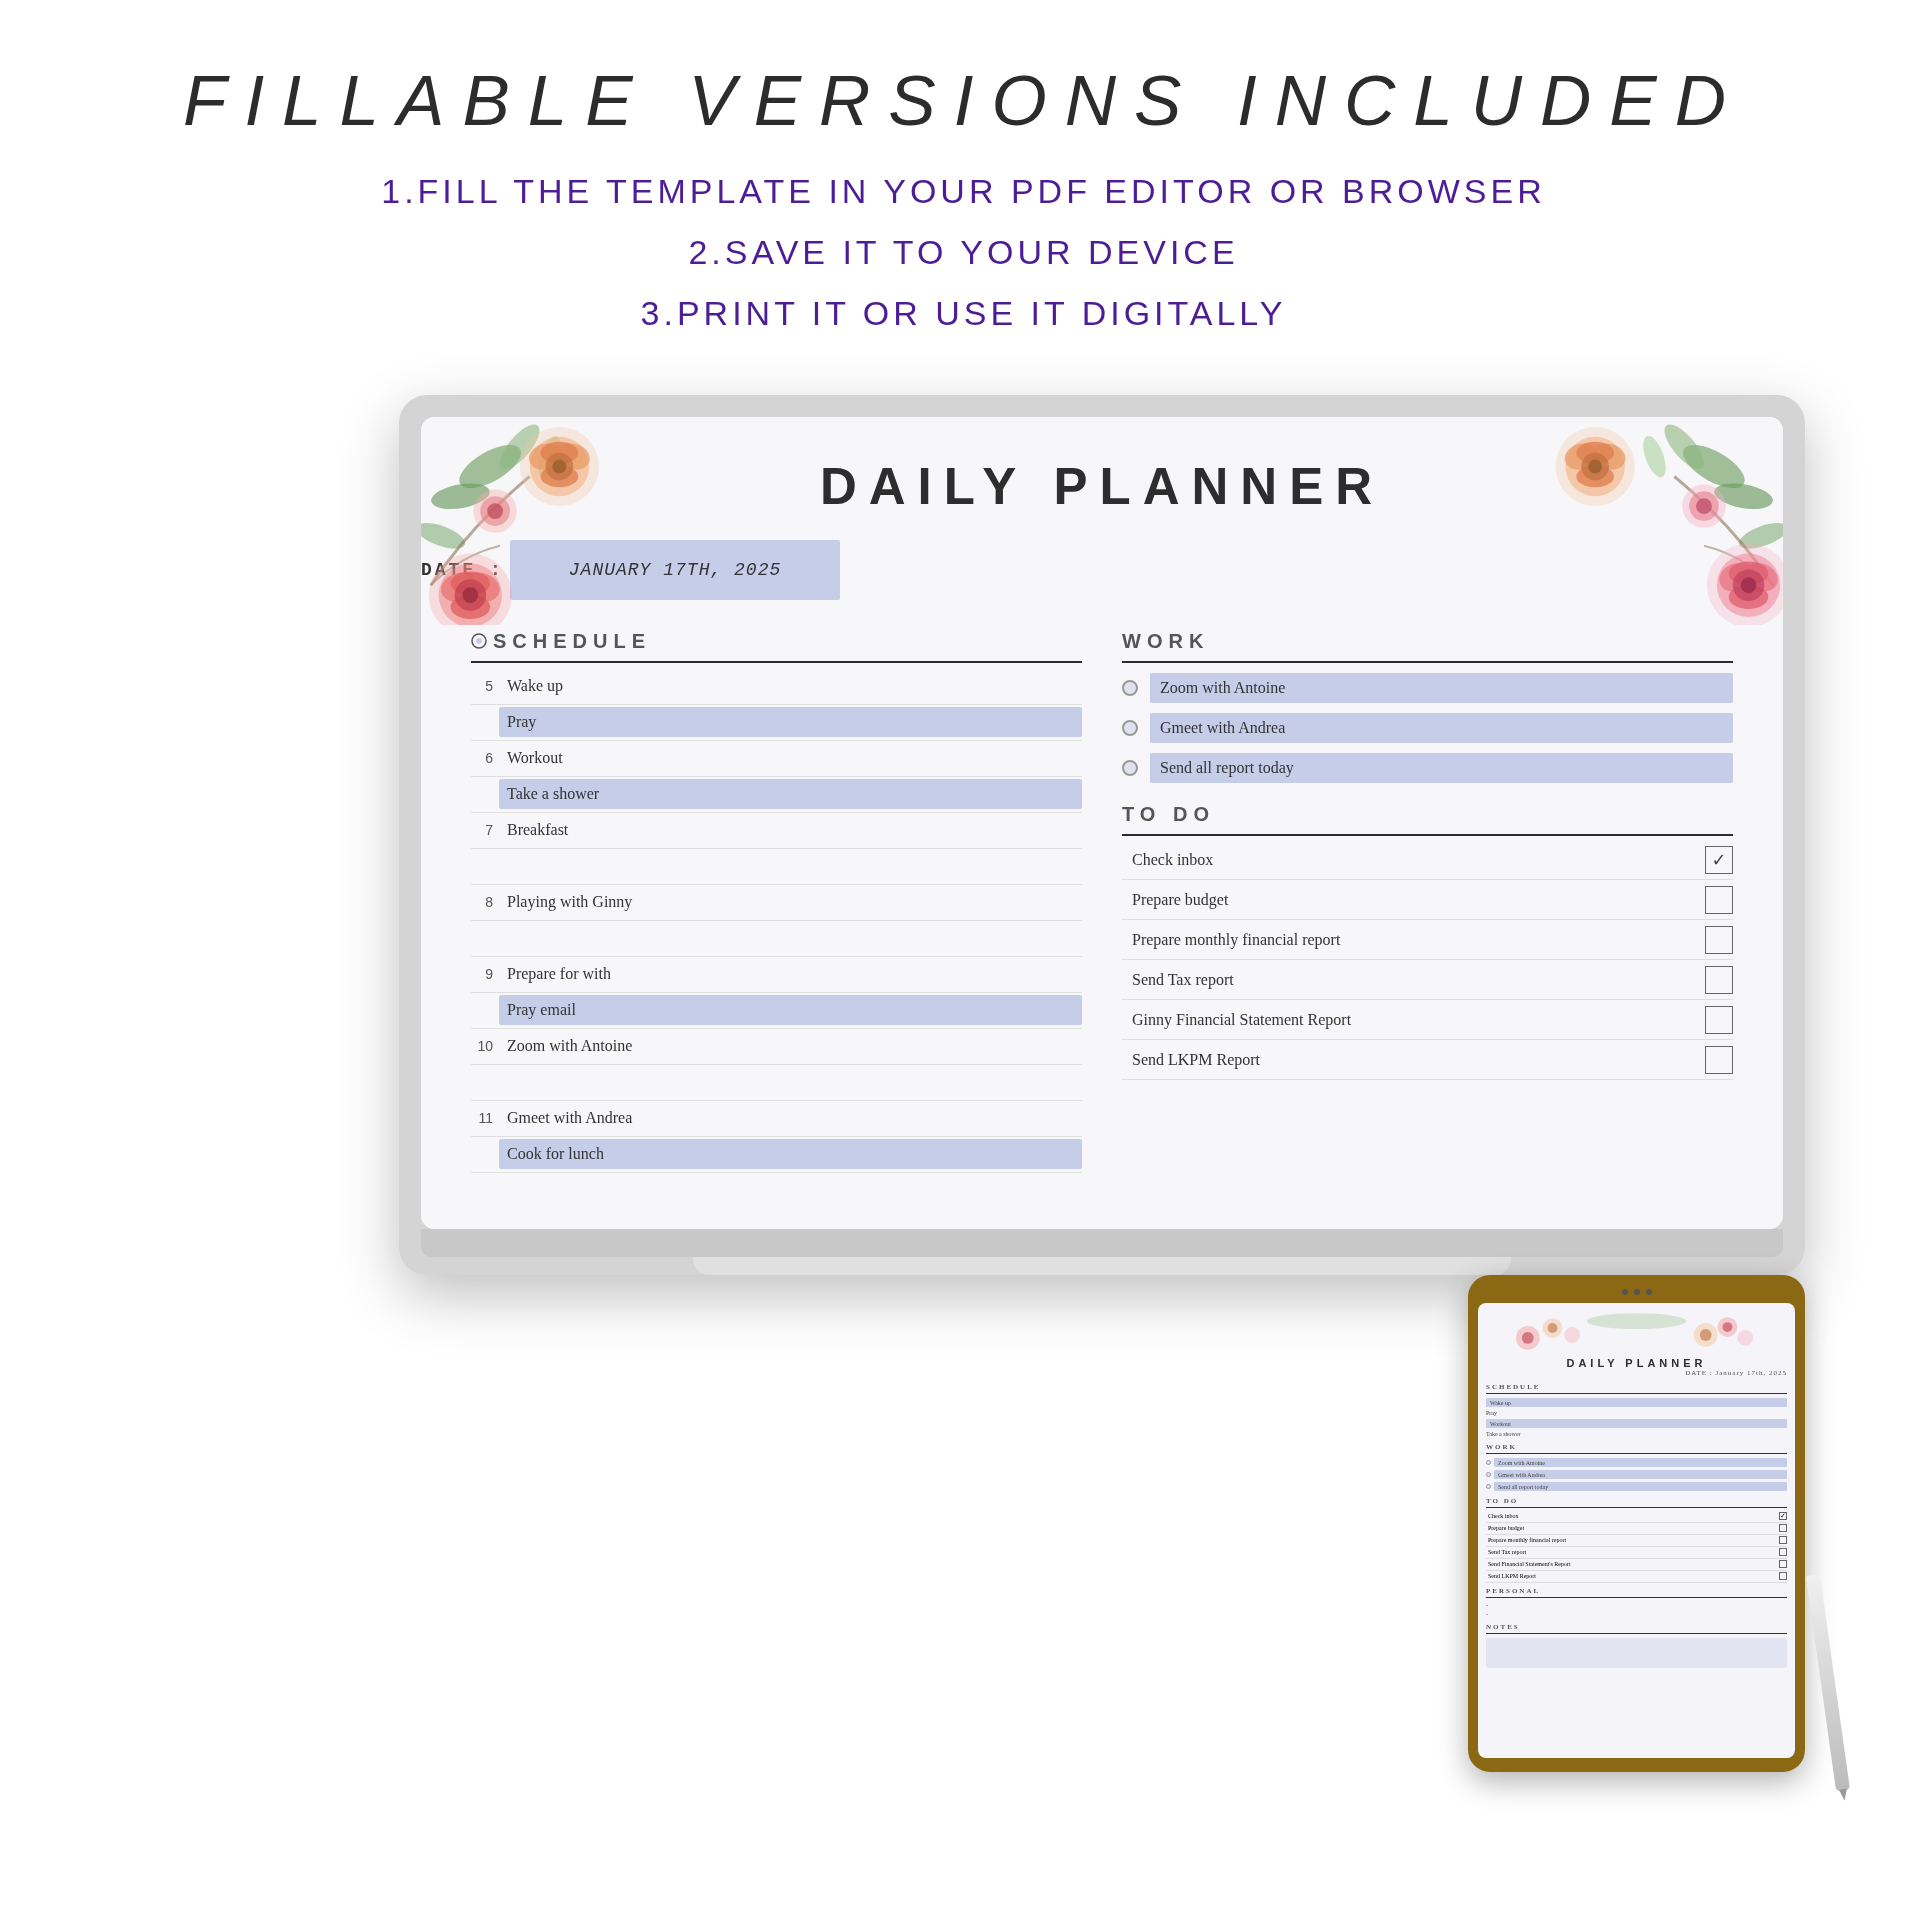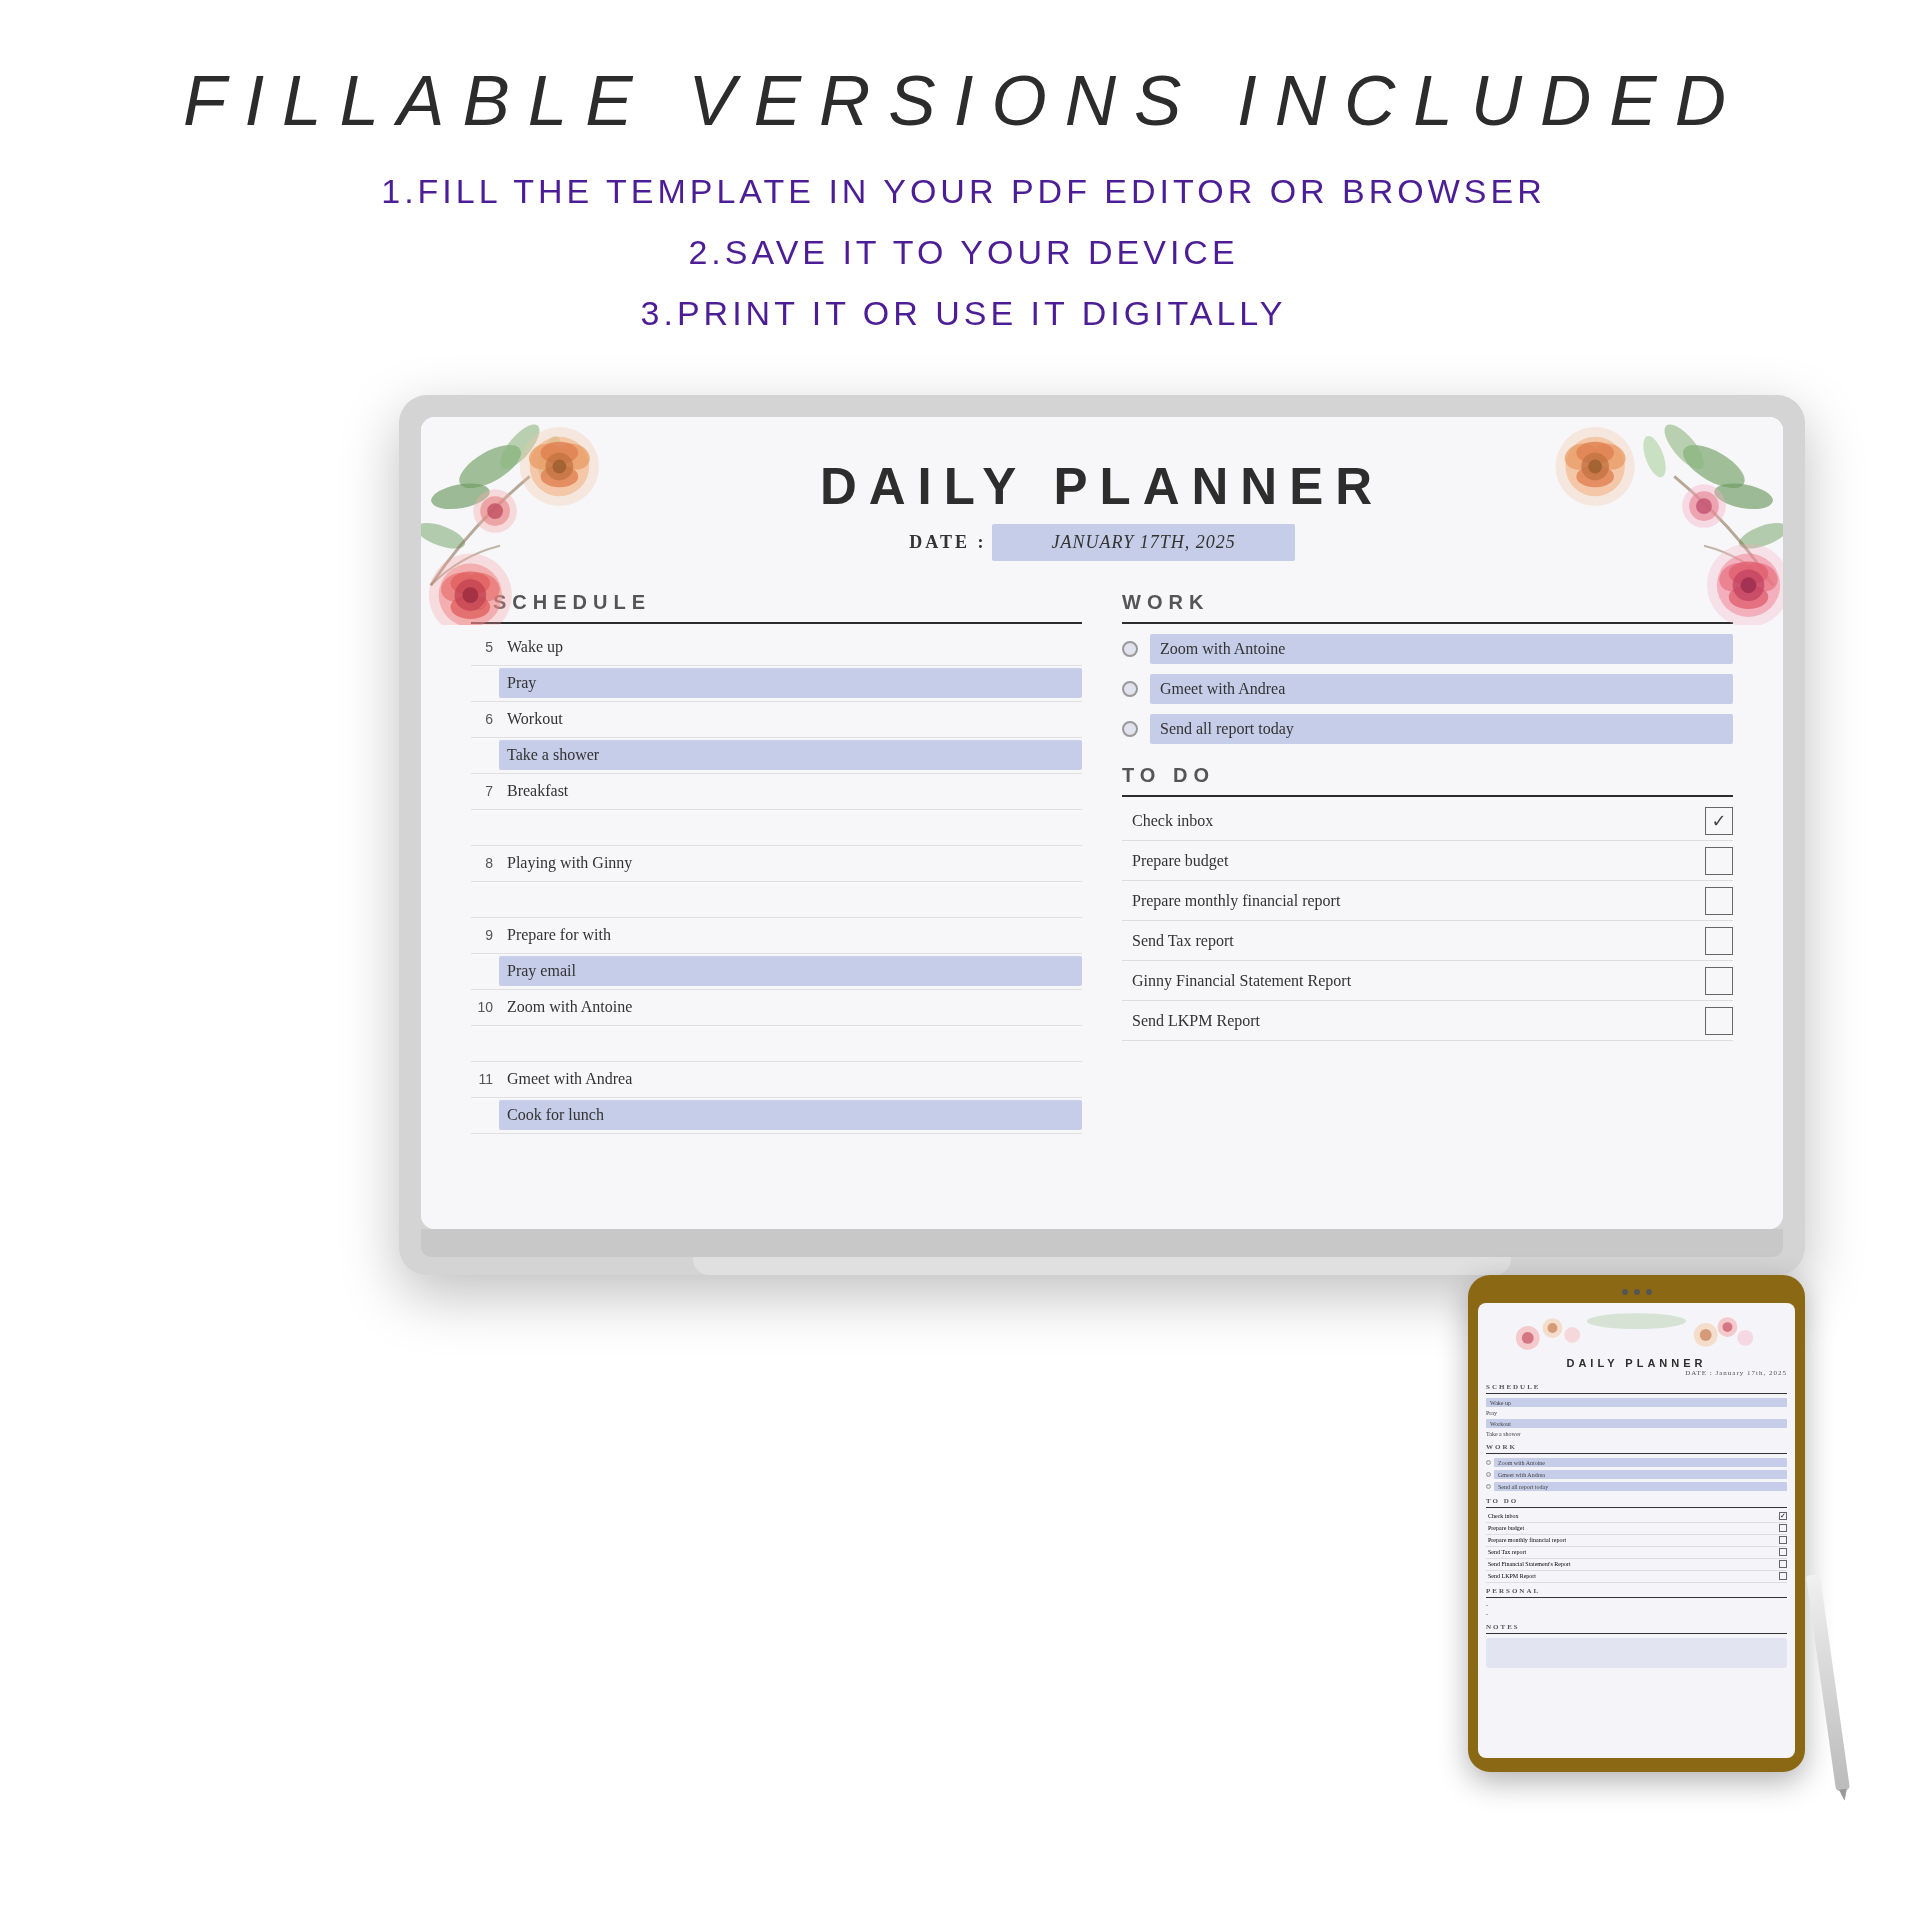--- a/index.html
+++ b/index.html
@@ -114,35 +114,35 @@
       font-family: 'Arial Black', 'Arial', sans-serif;
       font-size: 51px;
       font-weight: 900;
       letter-spacing: 12px;
       color: #2d2d2d;
       text-transform: uppercase;
     }
     .planner-date-row {
       display: flex;
       align-items: center;
-      justify-content: center;
-      margin-top: 8px;
+      justify-content: flex-start;
+      margin-top: 24px;
       font-size: 18px;
-      font-family: Liberation Serif, serif;
+      font-family: Liberation Mono, monospace;
       letter-spacing: 3px;
       color: #333;
       text-transform: uppercase;
     }
     .planner-date-row .date-label {
       font-weight: bold;
       margin-right: 6px;
     }
     .planner-date-value {
       background: #c5cde8;
-      padding: 8px 59px;
+      padding: 20px 59px;
       border-radius: 2px;
       font-style: italic;
       font-size: 18px;
       letter-spacing: 1px;
       color: #333;
     }
 
     
     .planner-body {
       display: flex;

